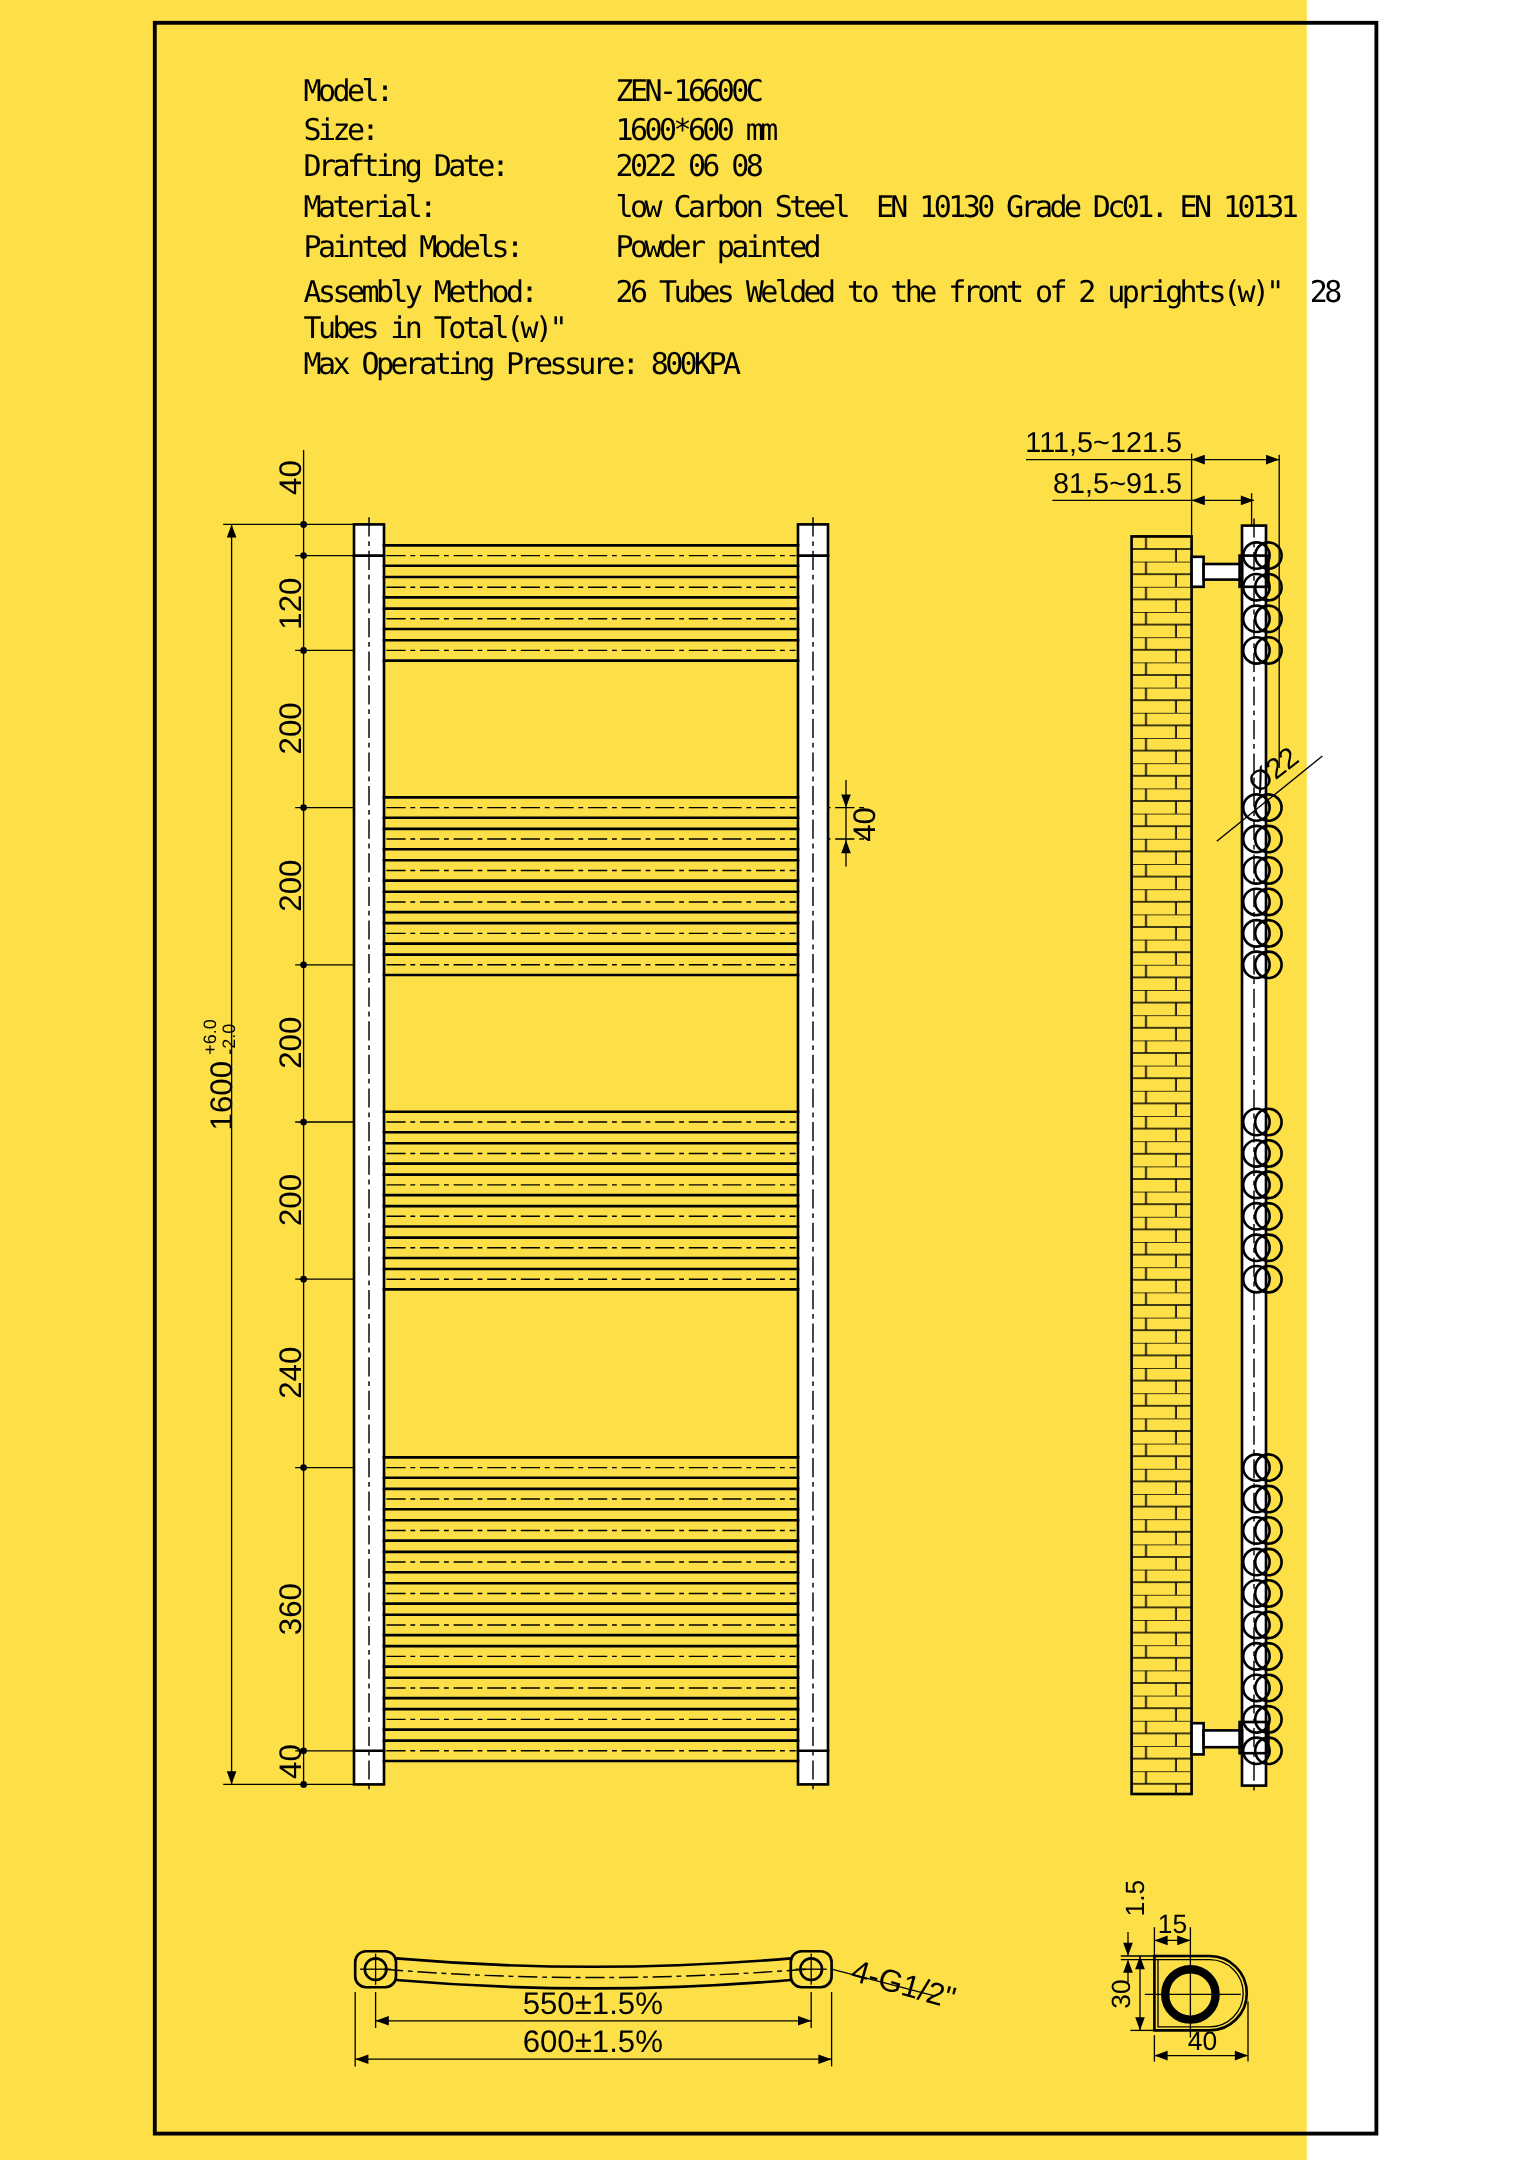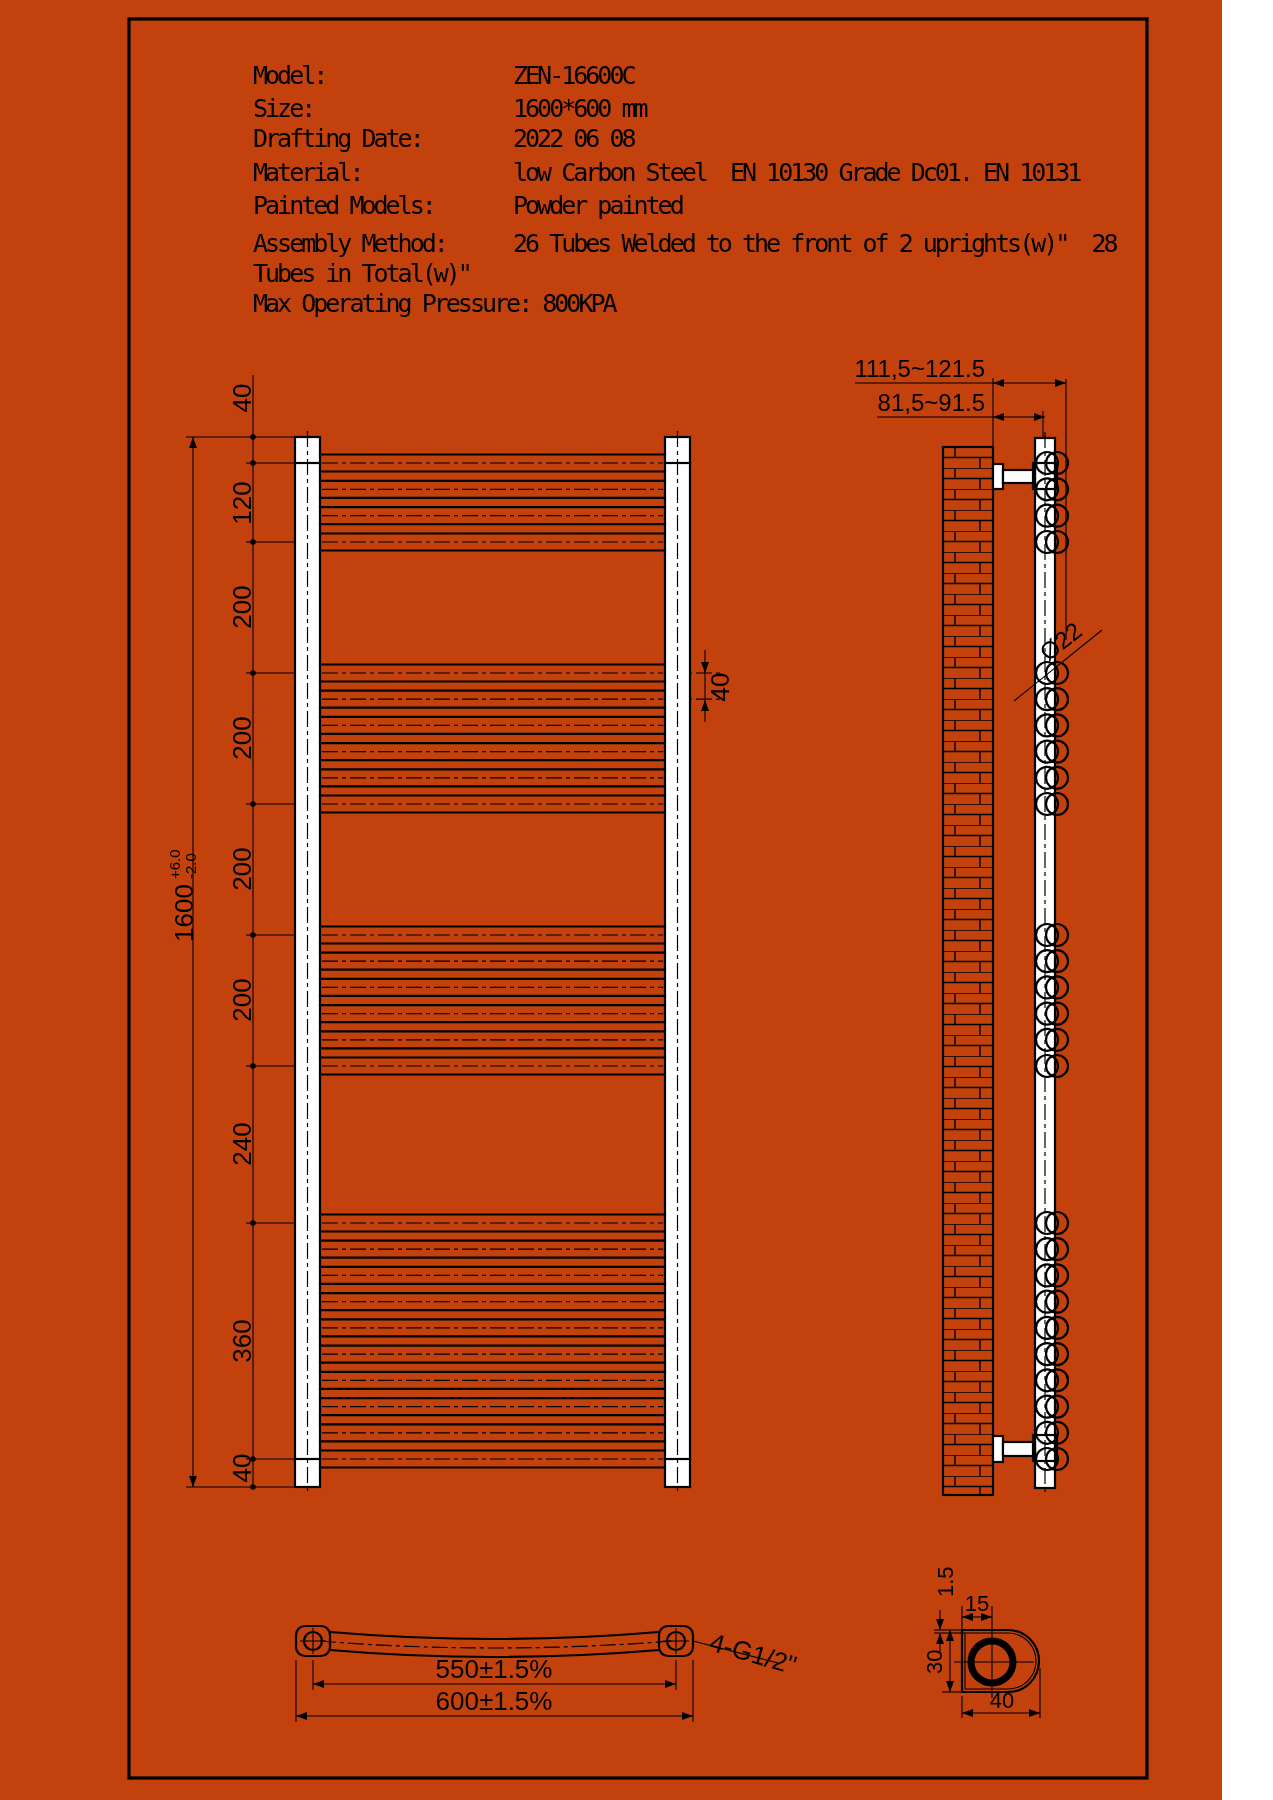--- a/index.html
+++ b/index.html
@@ -1,16 +1,16 @@
 <!DOCTYPE html>
 <html><head>
 <meta charset="utf-8">
 <style>
   html,body{margin:0;padding:0;background:#ffffff;}
-  #stage{position:relative;width:1222px;height:1800px;background:#c2410c;}
+  #stage{position:relative;width:1089px;height:1800px;background:#fde047;}
   svg{position:absolute;left:0;top:0;}
   .s2{stroke:#000;stroke-width:2.2;fill:none;stroke-linecap:square;}
   .s3{stroke:#000;stroke-width:3.2;fill:none;}
   .s1{stroke:#000;stroke-width:1.1;fill:none;}
   .cl{stroke:#000;stroke-width:1.2;fill:none;stroke-dasharray:16 4 4 4;}
   .wf{fill:#fff;stroke:#000;stroke-width:2.2;}
   .blk{fill:#000;stroke:none;}
   text{fill:#000;}
   .mono{font-family:"DejaVu Sans Mono","Liberation Mono",monospace;font-size:25px;letter-spacing:-3px;white-space:pre;}
   .dim{font-family:"Liberation Sans",sans-serif;font-size:22px;}

